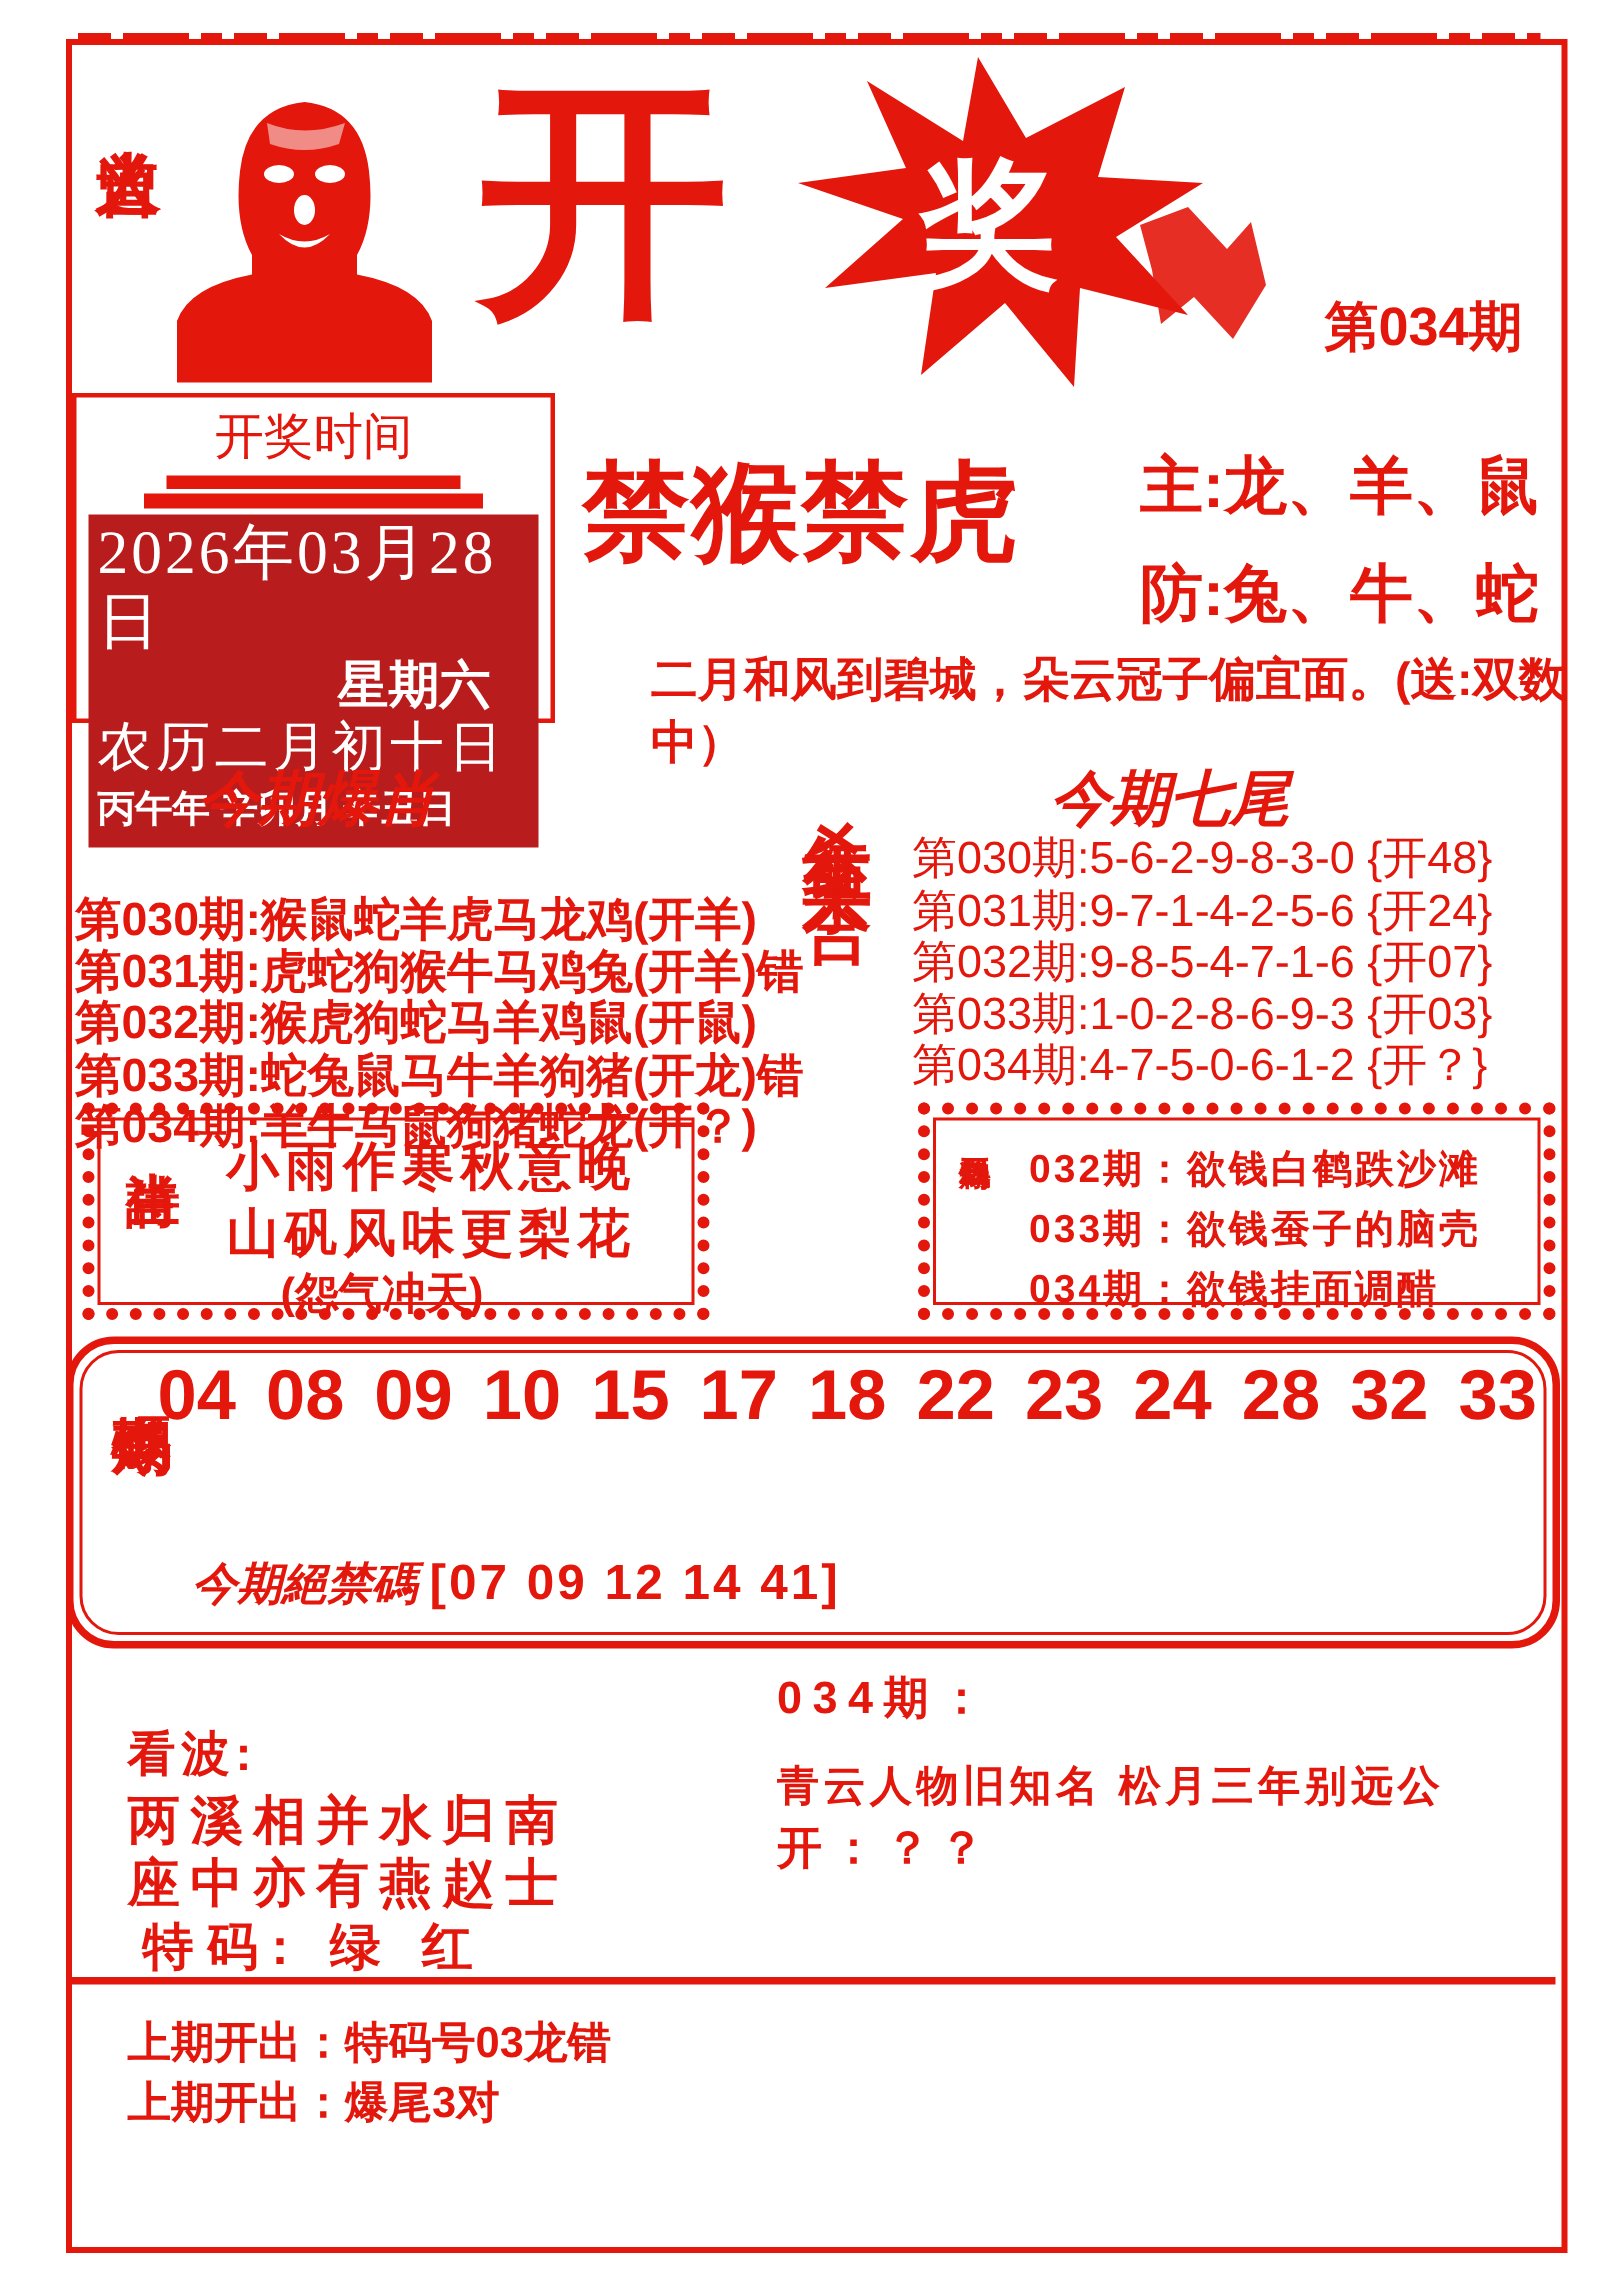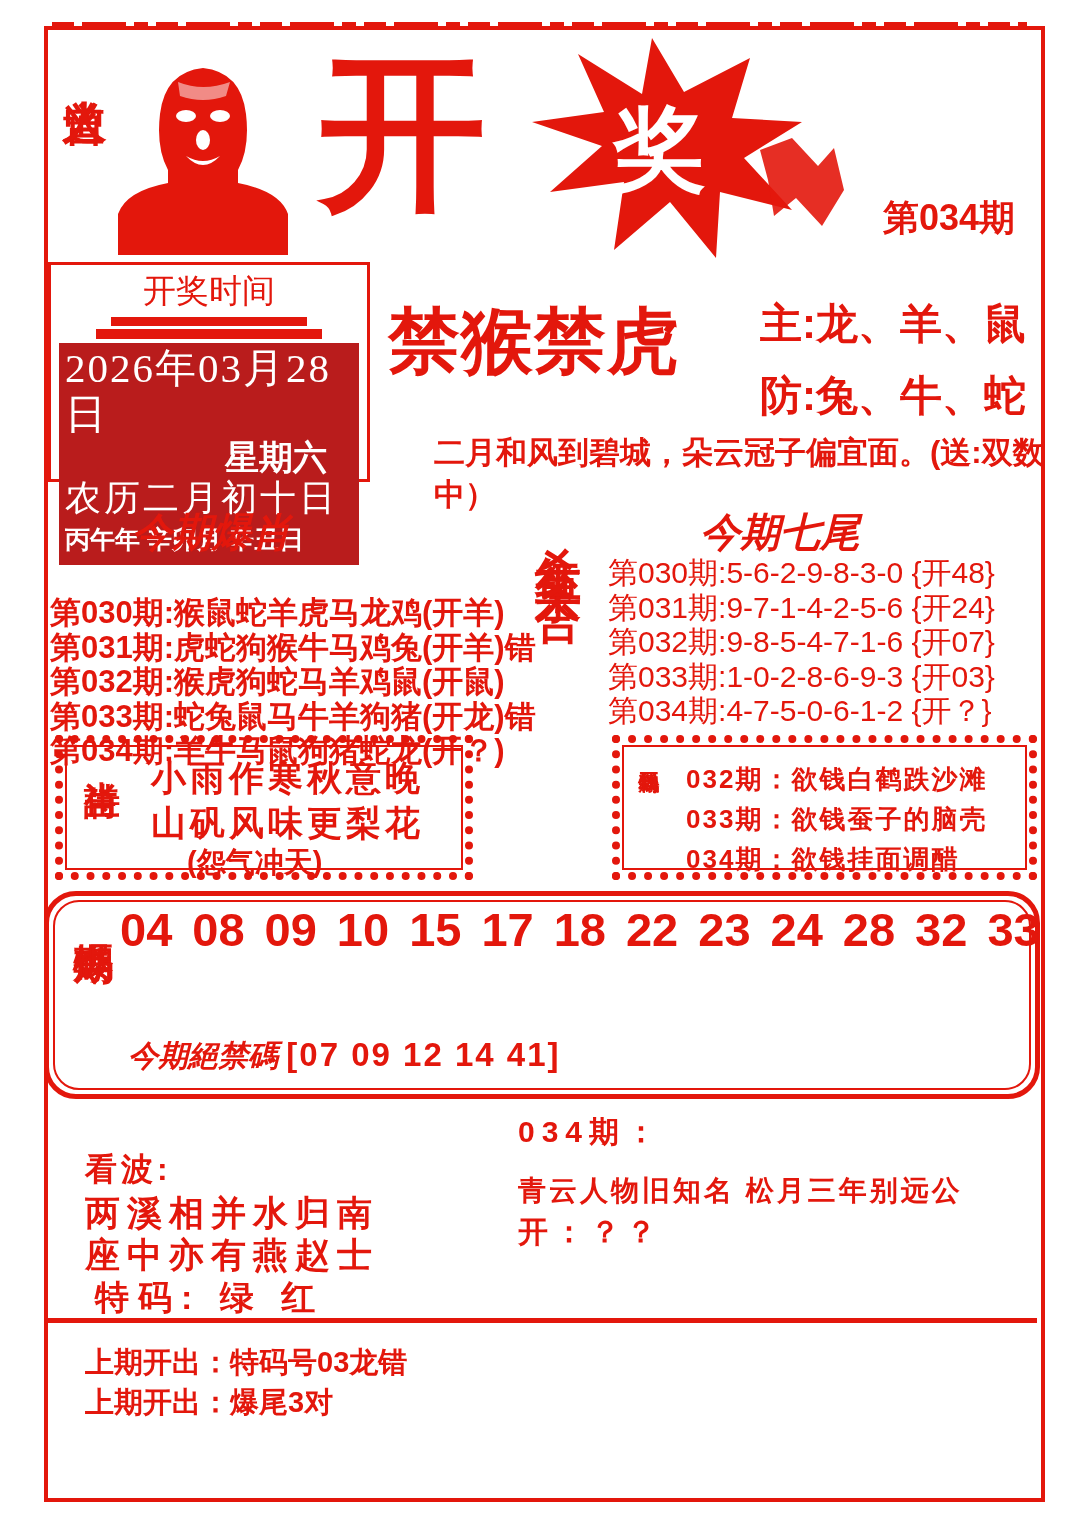--- a/index.html
+++ b/index.html
@@ -51,21 +51,21 @@
   .sx-note{left:120px;top:96px;font-size:29px;font-weight:900;}
 
   .money-box{left:612px;top:735px;width:409px;height:129px;}
   .money-label{left:14px;top:8px;font-size:21px;line-height:22px;font-weight:bold;height:112px;}
   .money-lines{left:62px;top:12px;font-size:26px;font-weight:900;line-height:40px;letter-spacing:2px;}
 
   .baoma-box{left:44px;top:891px;width:986px;height:198px;border:5px solid #e3170c;border-radius:32px;}
   .baoma-inner{position:absolute;inset:4px;border:2px solid #e3170c;border-radius:26px;}
   .baoma-label{left:16px;top:10px;font-size:40px;font-weight:bold;line-height:45px;height:185px;}
   .numrow{display:flex;gap:23px;font-size:47px;font-weight:bold;}
-  .row1{left:120px;top:902px;gap:20px;}
+  .row1{left:105px;top:902px;gap:20px;}
   .row2{left:105px;top:957px;}
   .forbidden{left:128px;top:1036px;font-size:30px;}
   .forbidden .flabel{font-family:"DejaVu Serif",serif;font-weight:bold;font-style:italic;}
   .forbidden .fnums{font-size:33px;font-weight:bold;letter-spacing:2px;}
 
   .kanbo-title{left:85px;top:1148px;font-size:32px;font-weight:900;letter-spacing:4px;}
   .kanbo1{left:85px;top:1190px;font-size:35px;font-weight:900;letter-spacing:7px;}
   .kanbo2{left:85px;top:1232px;font-size:35px;font-weight:900;letter-spacing:7px;}
   .kanbo3{left:95px;top:1275px;font-size:34px;font-weight:900;letter-spacing:9px;}
 

